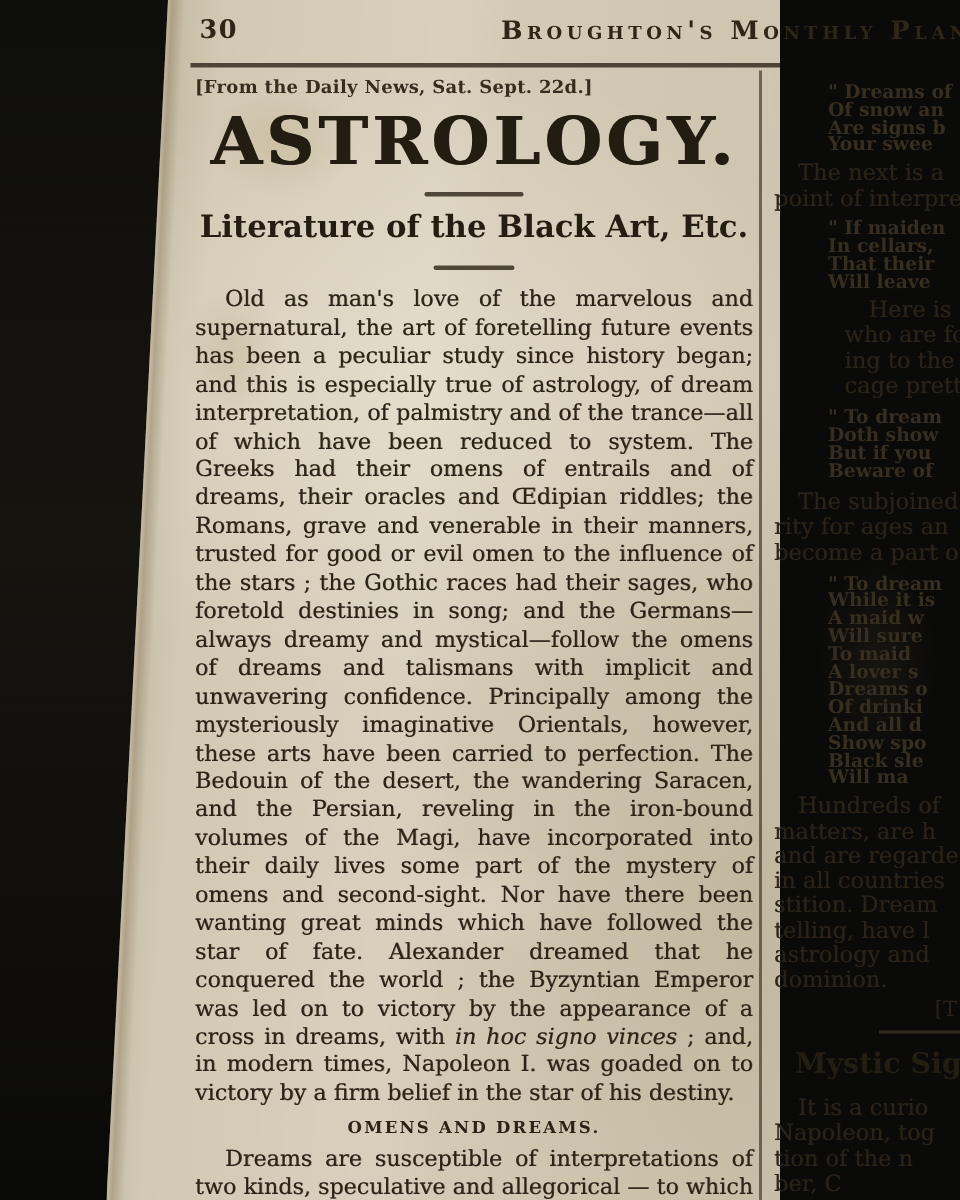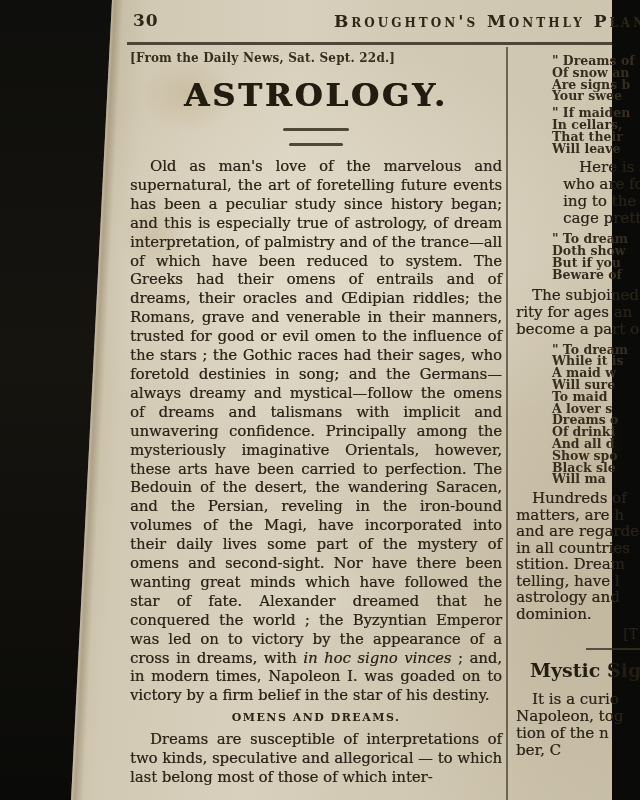--- a/index.html
+++ b/index.html
@@ -1,21 +1,21 @@
 <!DOCTYPE html>
 <html><head>
 <meta charset="utf-8">
 <style>
   html, body { margin:0; padding:0; }
   body {
     width:640px; height:800px; overflow:hidden;
     background:#0a0a09;
     font-family:"DejaVu Serif", serif;
   }
-  .photo { position:relative; width:612px; height:800px;
+  .photo { position:relative; width:520px; height:800px;
     background:linear-gradient(180deg,#0e0e0c,#16140f 45%,#0a0a08);
   }
   .page {
     position:absolute; inset:0;
     clip-path:polygon(112px 0, 640px 0, 640px 800px, 71px 800px);
     background:
       radial-gradient(ellipse 420px 300px at 55% 32%, rgba(255,252,240,.30), rgba(255,252,240,0) 70%),
       radial-gradient(ellipse 300px 500px at 95% 75%, rgba(120,100,60,.14), rgba(120,100,60,0) 70%),
       linear-gradient(94deg,#a2957a 70px,#c3b9a0 105px,#d2c9b4 150px,#d8d0bd 300px,#d3cab6 60%,#cdc4ae 100%);
     color:#2b2318;
@@ -31,21 +31,21 @@
   .stain4 { left:250px; top:560px; width:140px; height:80px; background:radial-gradient(ellipse, rgba(255,255,245,.18), transparent 70%); }
 
   .pagenum { position:absolute; left:133px; top:10px; font-size:17px; font-weight:bold; letter-spacing:1px; color:#2e2717; }
   .masthead { position:absolute; left:334px; top:11px; white-space:nowrap;
     font-variant:small-caps; font-weight:bold; font-size:17px; letter-spacing:3px; color:#2e2717; }
   .header-rule { position:absolute; left:127px; right:0; top:42px; height:3px; background:#352e22; opacity:.85; }
   .col-divider { position:absolute; left:506px; top:47px; bottom:0; width:2px; background:#433b2c; opacity:.7; }
 
   .left-col { position:absolute; left:130px; top:50px; width:372px; }
   .dateline { font-size:12px; line-height:16px; font-weight:bold; color:#362d1e; letter-spacing:.2px; }
-  .headline { margin:6px 0 0; text-align:center; font-size:32px; line-height:46px; font-weight:bold;
+  .headline { margin:6px 0 0; text-align:center; font-size:44px; line-height:46px; font-weight:bold;
     letter-spacing:3px; color:#221c11; text-shadow:.8px 0 0 #221c11; }
   .orn-rule { width:66px; height:3px; background:#362e20; margin:10px auto 0; opacity:.85; border-radius:2px; }
   .orn-rule.r2 { margin-top:12px; width:54px; }
   .subheadline { margin:6px 0 0; text-align:center; font-size:20.5px; line-height:28px; font-weight:bold; color:#241d12; white-space:nowrap; }
   .body-para { margin:11px 0 0; font-size:14.8px; line-height:18.9px; text-align:justify; text-indent:20px;
     color:#2b2317; text-shadow:.4px 0 0 rgba(43,35,23,.55); }
   .section-head { margin:5px 0 0; text-align:center; font-size:11px; line-height:15px; font-weight:bold; letter-spacing:1.5px; color:#2b2317; }
   .p2 { margin-top:5px; }
   .italic { font-style:italic; }
 
@@ -76,32 +76,37 @@
 
     <div class="pagenum">30</div>
     <div class="masthead"><span>Broughton's Monthly Planet</span></div>
     <div class="header-rule"></div>
     <div class="col-divider"></div>
 
     <section class="left-col">
       <div class="dateline">[From the Daily News, Sat. Sept. 22d.]</div>
       <h1 class="headline">ASTROLOGY.</h1>
       <div class="orn-rule"></div>
+      <h2 class="subheadline">Literature of the Black Art, Etc.</h2>
       <div class="orn-rule r2"></div>
       <p class="body-para"><span>Old as man's love of the marvelous and supernatural, the art of foretelling future events has been a peculiar study since history began; and this is especially true of astrology, of dream interpretation, of palmistry and of the trance—all of which have been reduced to system.  The Greeks had their omens of entrails and of dreams, their oracles and Œdipian riddles; the Romans, grave and venerable in their manners, trusted for good or evil omen to the influence of the stars ; the Gothic races had their sages, who foretold destinies in song; and the Germans—always dreamy and mystical—follow the omens of dreams and talismans with implicit and unwavering confidence.  Principally among the mysteriously imaginative Orientals, however, these arts have been carried to perfection.  The Bedouin of the desert, the wandering Saracen, and the Persian, reveling in the iron-bound volumes of the Magi, have incorporated into their daily lives some part of the mystery of omens and second-sight.  Nor have there been wanting great minds which have followed the star of fate.  Alexander dreamed that he conquered the world ; the Byzyntian Emperor was led on to victory by the appearance of a cross in dreams, with </span><span class="italic">in hoc signo vinces</span><span> ; and, in modern times, Napoleon I. was goaded on to victory by a firm belief in the star of his destiny.</span></p>
       <h3 class="section-head">OMENS AND DREAMS.</h3>
       <p class="body-para p2">Dreams are susceptible of interpretations of two kinds, speculative and allegorical — to which last belong most of those of which inter-</p>
     </section>
 
     <section class="right-col">
       <div class="verse b-v1">
           <div class="vline">" Dreams of</div>
           <div class="vline">Of snow an</div>
           <div class="vline">Are signs b</div>
           <div class="vline">Your swee</div>
+        </div>
+      <div class="rpara b-p1">
+          <div class="pline">The next is a</div>
+          <div class="pline">point of interpre</div>
         </div>
       <div class="verse b-v2">
           <div class="vline">" If maiden</div>
           <div class="vline">In cellars,</div>
           <div class="vline">That their</div>
           <div class="vline">Will leave</div>
         </div>
       <div class="rpara b-p2">
           <div class="pline">Here is somet</div>
           <div class="pline">who are forever</div>

